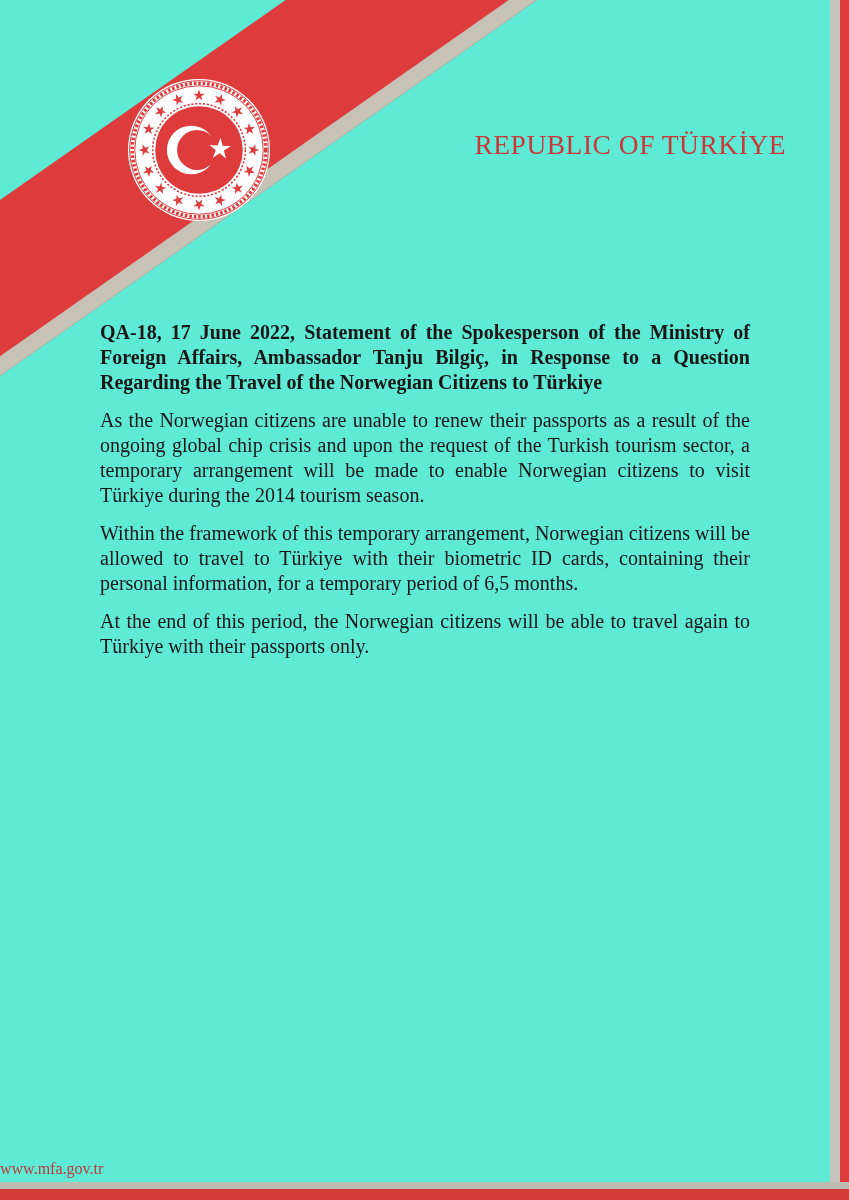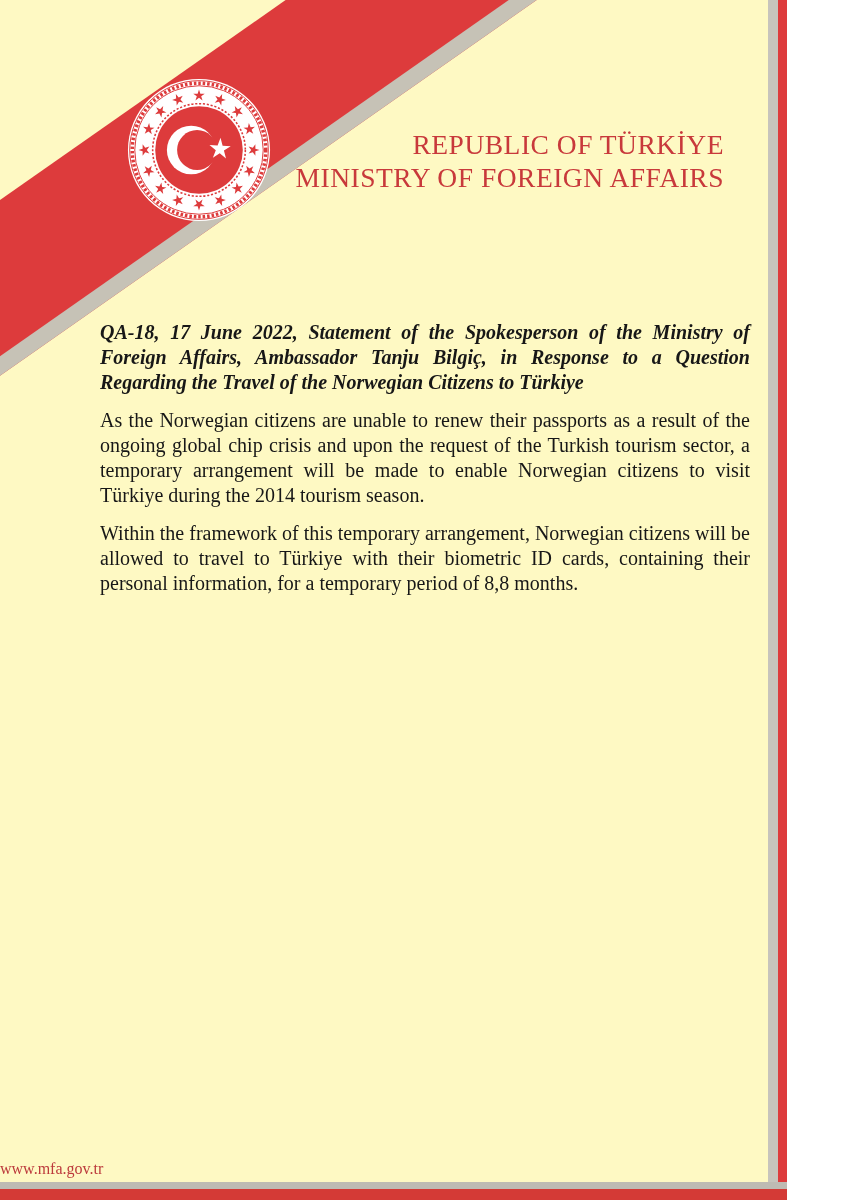--- a/index.html
+++ b/index.html
@@ -3,23 +3,23 @@
 <meta charset="utf-8">
 <style>
   html, body {
     margin: 0;
     padding: 0;
     background: #ffffff;
     font-family: "Liberation Serif", serif;
   }
   .page {
     position: relative;
-    width: 787px;
+    width: 849px;
     height: 1200px;
-    background: #fef9c3;
+    background: #5eead4;
     overflow: hidden;
   }
 
   
   .diagonal-band {
     position: absolute;
     left: -100px;
     top: 270px;
     width: 1600px;
     height: 128px;
@@ -57,21 +57,21 @@
     position: absolute;
     left: 100px;
     top: 320px;
     width: 650px;
     color: #171717;
     font-size: 20px;
     line-height: 25px;
     text-align: justify;
   }
   .doc-body p { margin: 0 0 13px 0; }
-  .doc-body p.bold { font-weight: bold; font-style: italic; }
+  .doc-body p.bold { font-weight: bold; }
 
   
   .footer-url {
     position: absolute;
     left: 0;
     top: 1160px;
     width: 100%;
     text-align: left;
     color: #BC3A3C;
     font-size: 16px;
@@ -137,27 +137,27 @@
 
       <circle cx="0" cy="0" r="45" fill="#DD3B3C"></circle>
       <circle cx="-8" cy="0" r="25" fill="#ffffff"></circle>
       <circle cx="-2" cy="0" r="20.5" fill="#DD3B3C"></circle>
       <use href="#st" transform="translate(21.5,-1) scale(1.15) rotate(-15)" fill="#ffffff"></use>
     </svg>
   </div>
 
   <div class="org-title">
     <div>REPUBLIC OF TÜRKİYE</div>
-    <div>MINISTRY OF FOREIGN AFFAIRS</div>
   </div>
 
   <div class="doc-body">
       <p class="bold">QA-18, 17 June 2022, Statement of the Spokesperson of the Ministry of Foreign Affairs, Ambassador Tanju Bilgiç, in Response to a Question Regarding the Travel of the Norwegian Citizens to Türkiye</p>
       <p class="">As the Norwegian citizens are unable to renew their passports as a result of the ongoing global chip crisis and upon the request of the Turkish tourism sector, a temporary arrangement will be made to enable Norwegian citizens to visit Türkiye during the 2014 tourism season.</p>
-      <p class="">Within the framework of this temporary arrangement, Norwegian citizens will be allowed to travel to Türkiye with their biometric ID cards, containing their personal information, for a temporary period of 8,8 months.</p>
+      <p class="">Within the framework of this temporary arrangement, Norwegian citizens will be allowed to travel to Türkiye with their biometric ID cards, containing their personal information, for a temporary period of 6,5 months.</p>
+      <p class="">At the end of this period, the Norwegian citizens will be able to travel again to Türkiye with their passports only.</p>
     </div>
 
   <div class="footer-url">www.mfa.gov.tr</div>
 
   <div class="edge-right-gray"></div>
   <div class="edge-right-red"></div>
   <div class="edge-bottom-gray"></div>
   <div class="edge-bottom-red"></div>
 
 </div>

